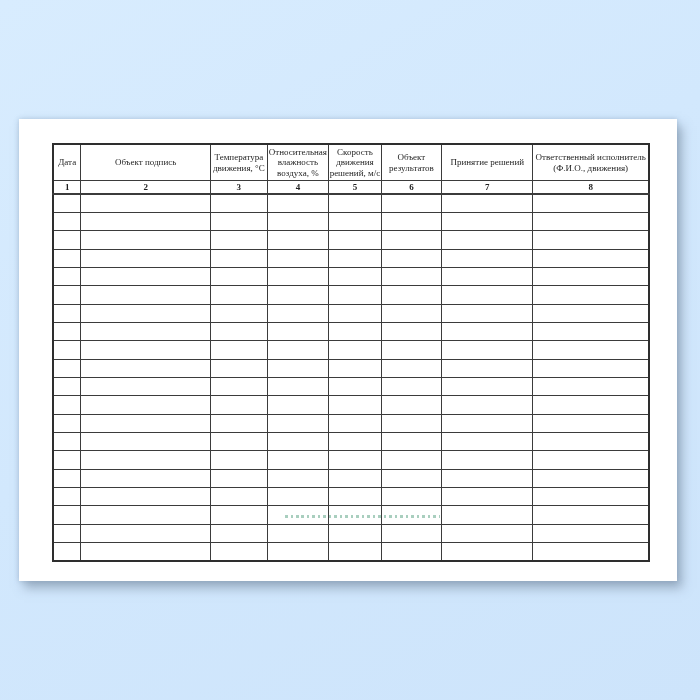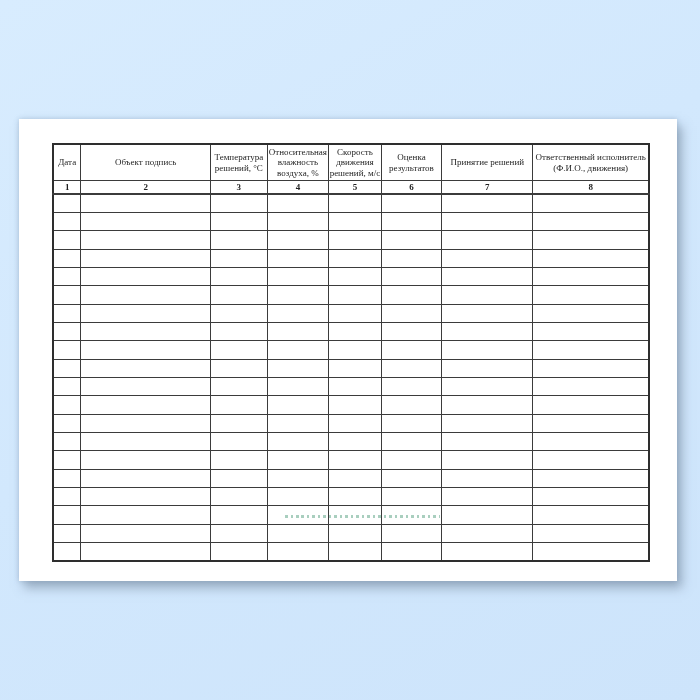--- a/index.html
+++ b/index.html
@@ -92,28 +92,28 @@
         <col style="width:8.86%">
         <col style="width:10.12%">
         <col style="width:15.31%">
         <col style="width:19.48%">
       </colgroup>
       <thead>
         <tr class="head-row">
           <th>Дата</th>
           <th>Объект  подпись</th>
           <th>Температура
-решений, °С</th>
+движения, °С</th>
           <th>Относительная
 влажность
 воздуха, %</th>
           <th>Скорость
 движения
 решений, м/с</th>
-          <th>Оценка
+          <th>Объект
 результатов</th>
           <th>Принятие решений</th>
           <th>Ответственный исполнитель
 (Ф.И.О., движения)</th>
         </tr>
         <tr class="num-row">
           <td>1</td>
           <td>2</td>
           <td>3</td>
           <td>4</td>

